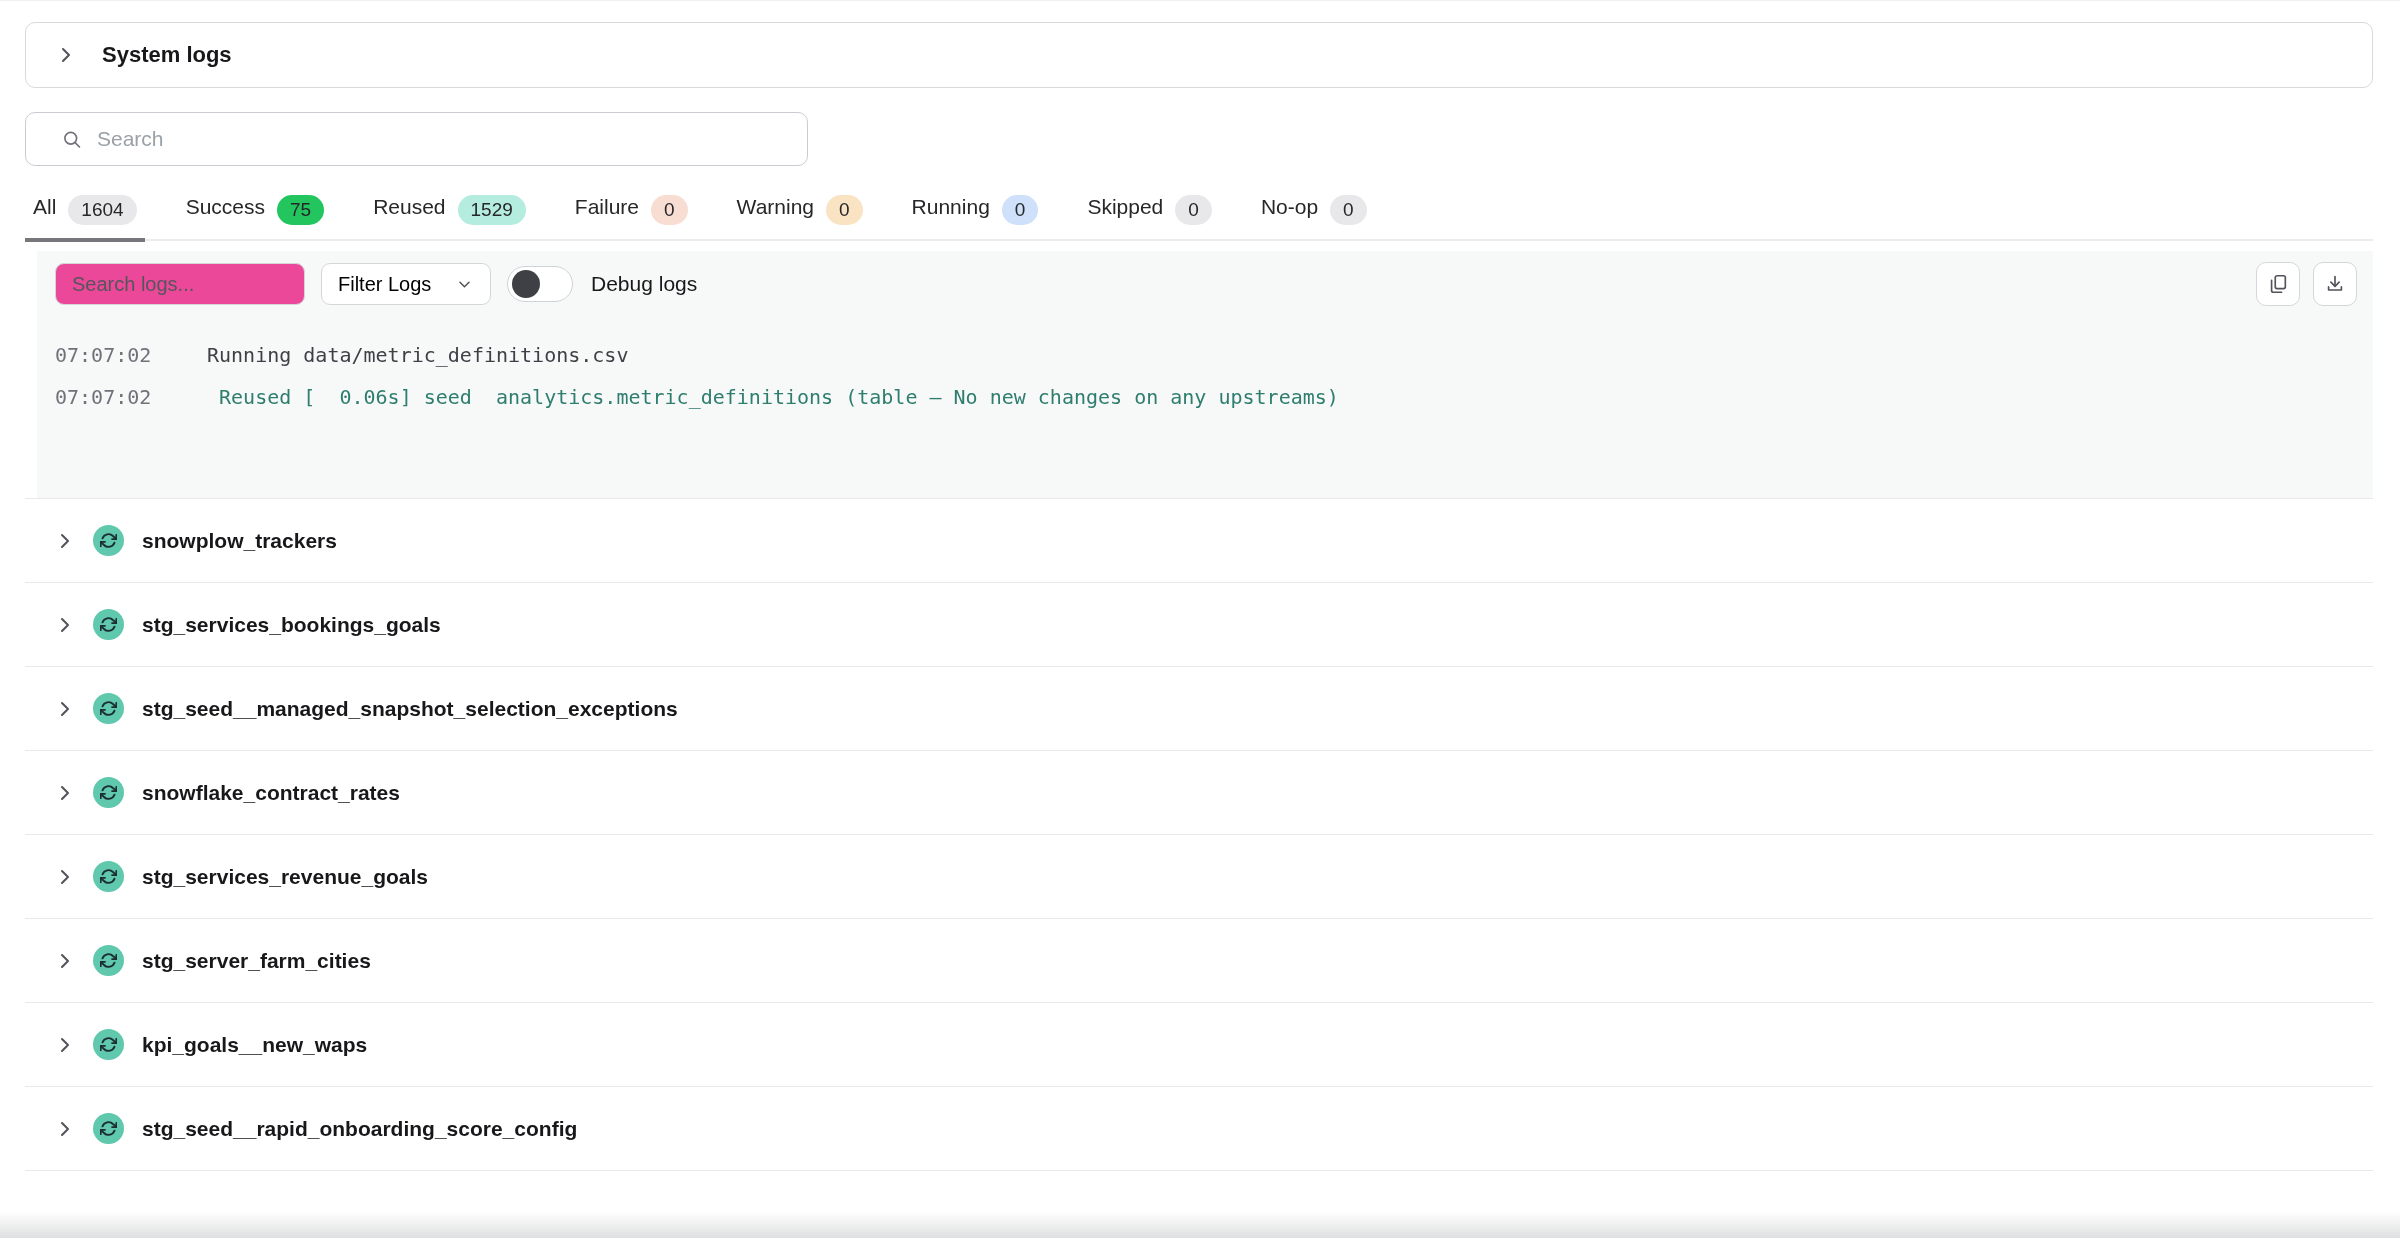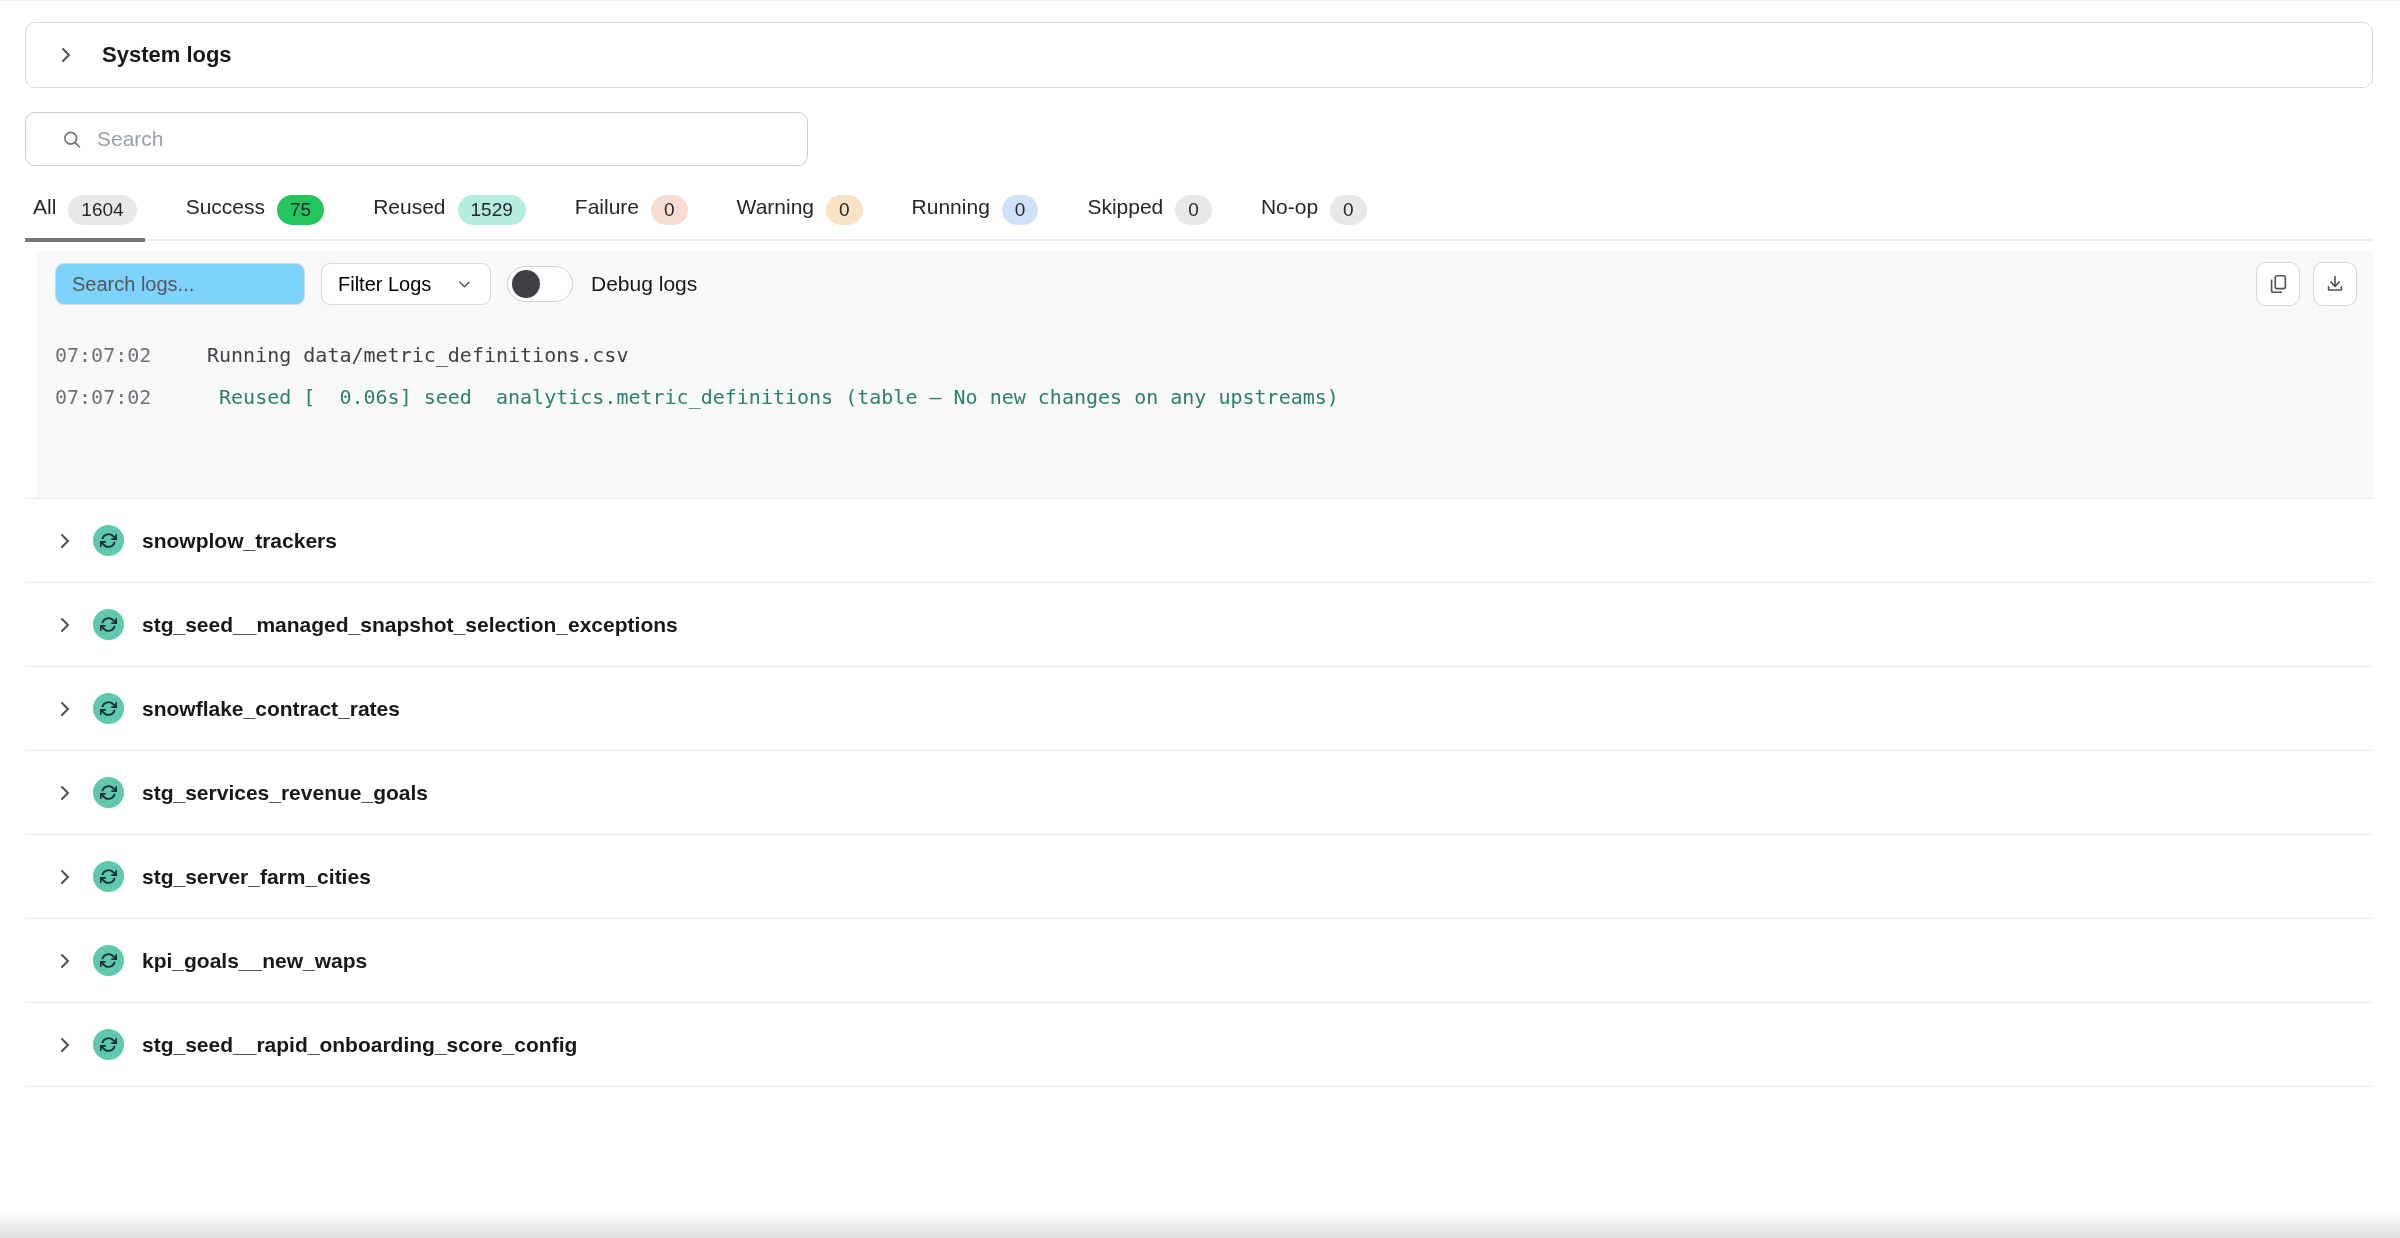--- a/index.html
+++ b/index.html
@@ -31,21 +31,21 @@
   .node-header { margin-top:10px; height:62px; display:flex; align-items:center; gap:18px;
     padding-left:30px; cursor:pointer; }
   .node-label { font-size:21px; font-weight:600; color:#18181b; }
   .status-circle { width:31px; height:31px; border-radius:50%; background:#5fc8ad;
     display:flex; align-items:center; justify-content:center; flex:none; color:#1c2e33; }
 
   
   .log-panel { margin-left:12px; margin-top:10px; height:247px; background:#f7f8f8; padding:11px 16px 0 18px; }
   .log-toolbar { display:flex; align-items:center; justify-content:space-between; }
   .toolbar-left { display:flex; align-items:center; gap:16px; }
-  .logsearch { width:250px; height:42px; background:#7dd3fc; border:1px solid #d4d7da; border-radius:9px;
+  .logsearch { width:250px; height:42px; background:#ec4899; border:1px solid #d4d7da; border-radius:9px;
     display:flex; align-items:center; padding:0 16px; }
   .logsearch input { border:none; outline:none; width:100%; font-size:20px; color:#18181b; background:transparent;
     font-family:"Liberation Sans", sans-serif; }
   .logsearch input::placeholder { color:#55565c; }
   .filter-btn { width:170px; height:42px; background:#fff; border:1px solid #d4d7da; border-radius:9px;
     display:flex; align-items:center; justify-content:space-between; padding:0 16px; cursor:pointer; }
   .filter-btn .fl { font-size:20px; color:#000000; }
   .toggle { width:66px; height:36px; border:1px solid #cfd2d6; border-radius:999px; background:#fff;
     position:relative; cursor:pointer; flex:none; }
   .toggle .knob { position:absolute; left:4px; top:3px; width:28px; height:28px; border-radius:50%; background:#3f3f46; }
@@ -203,20 +203,35 @@
             <polyline points="7 4 13 10 7 16"></polyline>
           </svg>
         </span>
       <span class="status-circle">
           <svg width="17" height="17" viewBox="0 0 24 24" fill="none" stroke="currentColor" stroke-width="2.6" stroke-linecap="round" stroke-linejoin="round">
             <polyline points="23 4 23 10 17 10"></polyline>
             <polyline points="1 20 1 14 7 14"></polyline>
             <path d="M3.51 9a9 9 0 0 1 14.85-3.36L23 10M1 14l4.64 4.36A9 9 0 0 0 20.49 15"></path>
           </svg>
         </span>
+      <span class="item-label">stg_services_bookings_goals</span>
+    </div>
+    <div class="item-row">
+      <span class="chev">
+          <svg width="20" height="20" viewBox="0 0 20 20" fill="none" stroke="currentColor" stroke-width="2" stroke-linecap="round" stroke-linejoin="round">
+            <polyline points="7 4 13 10 7 16"></polyline>
+          </svg>
+        </span>
+      <span class="status-circle">
+          <svg width="17" height="17" viewBox="0 0 24 24" fill="none" stroke="currentColor" stroke-width="2.6" stroke-linecap="round" stroke-linejoin="round">
+            <polyline points="23 4 23 10 17 10"></polyline>
+            <polyline points="1 20 1 14 7 14"></polyline>
+            <path d="M3.51 9a9 9 0 0 1 14.85-3.36L23 10M1 14l4.64 4.36A9 9 0 0 0 20.49 15"></path>
+          </svg>
+        </span>
       <span class="item-label">stg_seed__managed_snapshot_selection_exceptions</span>
     </div>
     <div class="item-row">
       <span class="chev">
           <svg width="20" height="20" viewBox="0 0 20 20" fill="none" stroke="currentColor" stroke-width="2" stroke-linecap="round" stroke-linejoin="round">
             <polyline points="7 4 13 10 7 16"></polyline>
           </svg>
         </span>
       <span class="status-circle">
           <svg width="17" height="17" viewBox="0 0 24 24" fill="none" stroke="currentColor" stroke-width="2.6" stroke-linecap="round" stroke-linejoin="round">

